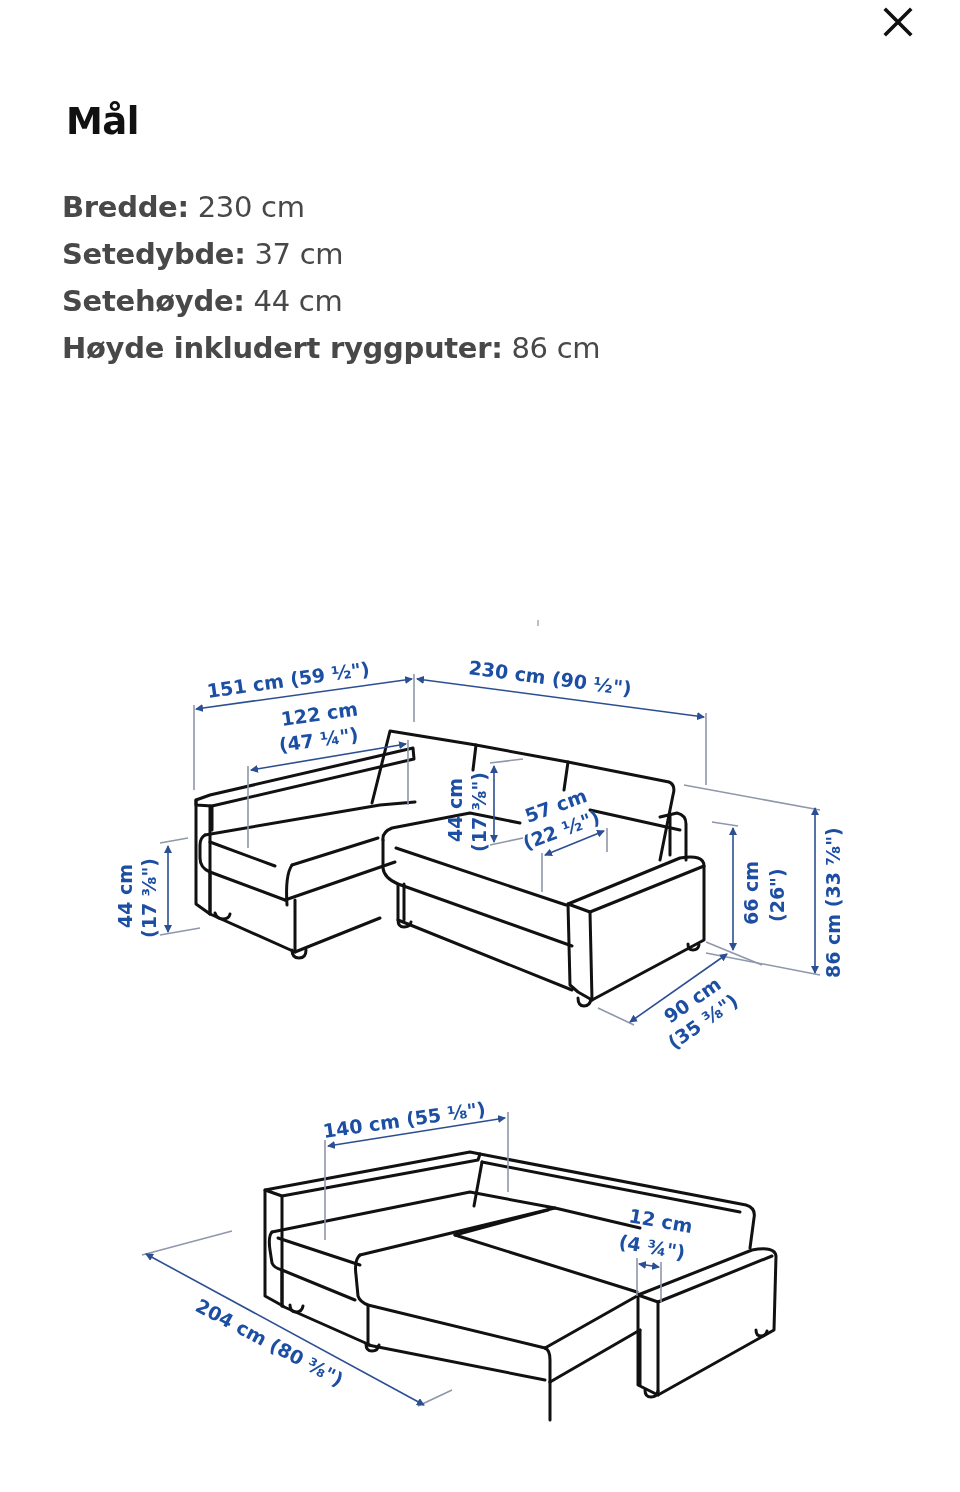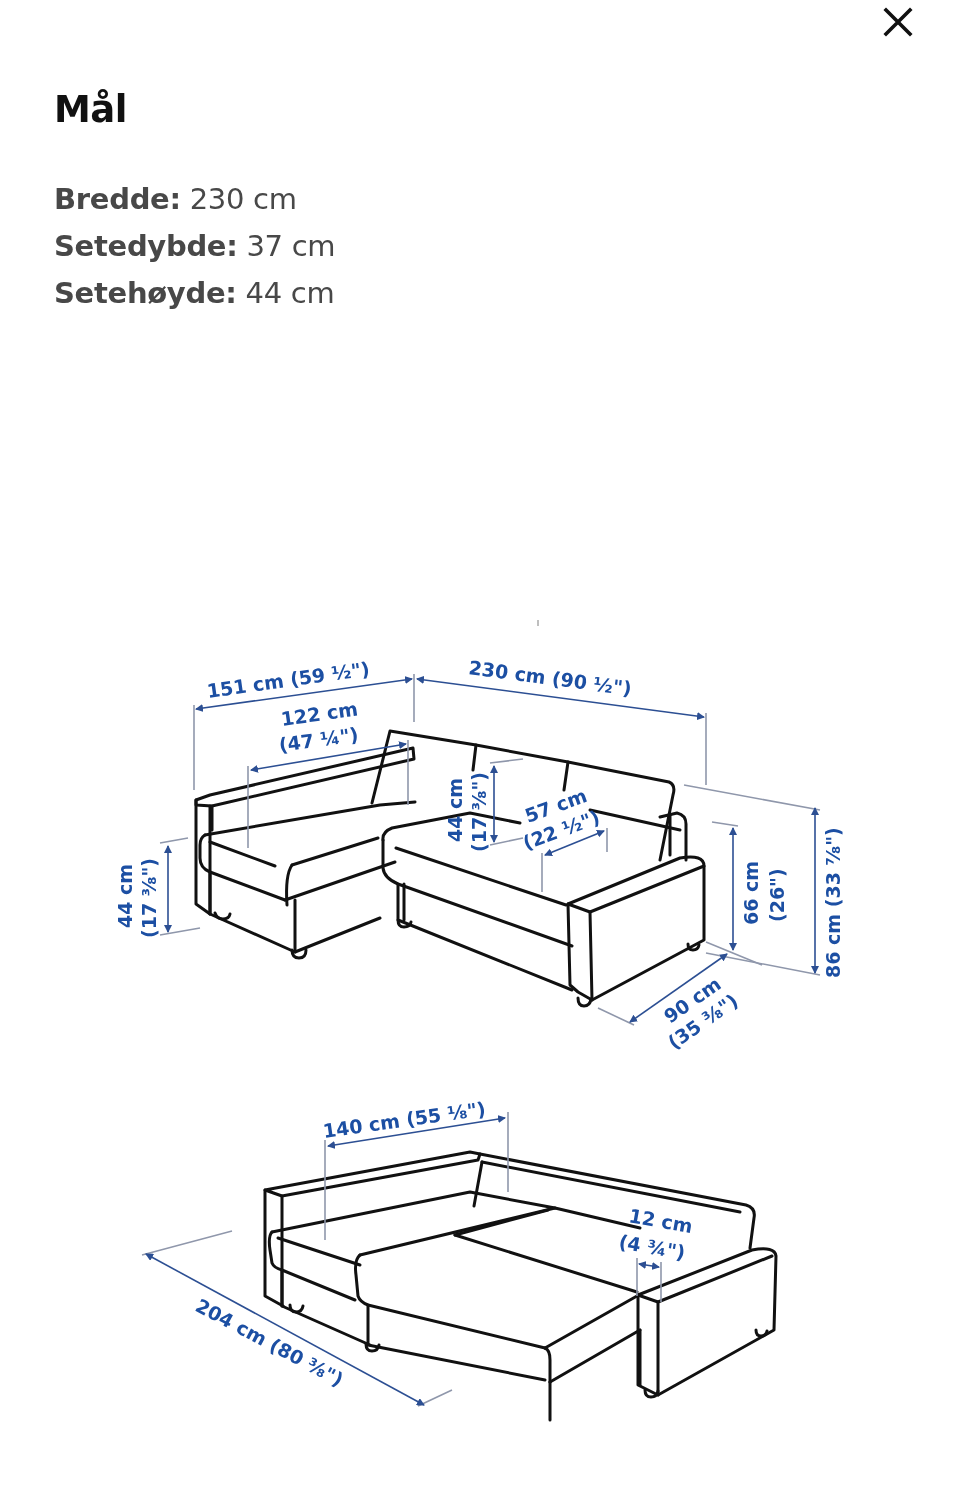--- a/index.html
+++ b/index.html
@@ -1,22 +1,22 @@
 <!DOCTYPE html>
 <html><head>
 <meta charset="utf-8">
 <style>
   html, body { margin: 0; padding: 0; background: #ffffff; }
   body { width: 960px; height: 1492px; position: relative; overflow: hidden;
          font-family: "DejaVu Sans", "Liberation Sans", sans-serif; color: #111; }
   .close-btn { position: absolute; left: 872px; top: 0px; width: 52px; height: 44px;
                display: flex; align-items: center; justify-content: center; cursor: pointer; }
-  .page-title { position: absolute; left: 54px; top: 88px; margin: 0;
+  .page-title { position: absolute; left: 54px; top: 88px; margin: 12px;
                 font-size: 37px; font-weight: bold; color: #111; letter-spacing: -0.5px; }
-  .dims { position: absolute; left: 54px; top: 176px; margin: 0; padding: 0; list-style: none; }
+  .dims { position: absolute; left: 54px; top: 176px; margin: 8px; padding: 0; list-style: none; }
   .dims li { font-size: 29px; line-height: 47px; color: #484848; white-space: nowrap; letter-spacing: -0.3px; }
   .dims .k { font-weight: bold; color: #484848; }
   .diagram { position: absolute; left: 0; top: 600px; width: 960px; height: 892px; }
   .diagram text { font-family: "DejaVu Sans", "Liberation Sans", sans-serif; font-weight: bold; fill: #1c4fa3; }
   .sofa { fill: none; stroke: #111; stroke-width: 3; stroke-linejoin: round; stroke-linecap: round; }
   .ext { stroke: #8f97ab; stroke-width: 1.6; fill: none; }
   .dim { stroke: #2c4f93; stroke-width: 1.6; fill: none; }
   .arrow { fill: #2c4f93; }
 </style>
 </head>
@@ -27,20 +27,21 @@
     <path d="M3 3 L27 27 M27 3 L3 27" stroke="#111" stroke-width="3.6" stroke-linecap="square"></path>
   </svg>
 </div>
 
 <h1 class="page-title">Mål</h1>
 
 <ul class="dims">
   <li><span class="k">Bredde:</span> <span>230 cm</span></li>
   <li><span class="k">Setedybde:</span> <span>37 cm</span></li>
   <li><span class="k">Setehøyde:</span> <span>44 cm</span></li>
+  <li><span class="k">Høyde inkludert ryggputer:</span> <span>86 cm</span></li>
 </ul>
 
 <svg class="diagram" viewBox="0 600 960 892" width="960" height="892">
   <defs>
     <marker id="ah" markerWidth="8" markerHeight="8" refX="7" refY="4" orient="auto-start-reverse" markerUnits="userSpaceOnUse">
       <path d="M0 0 L8 4 L0 8 Z" class="arrow"></path>
     </marker>
   </defs>
 
   <line x1="538" y1="620" x2="538" y2="626" stroke="#aaa" stroke-width="1.5"></line>

